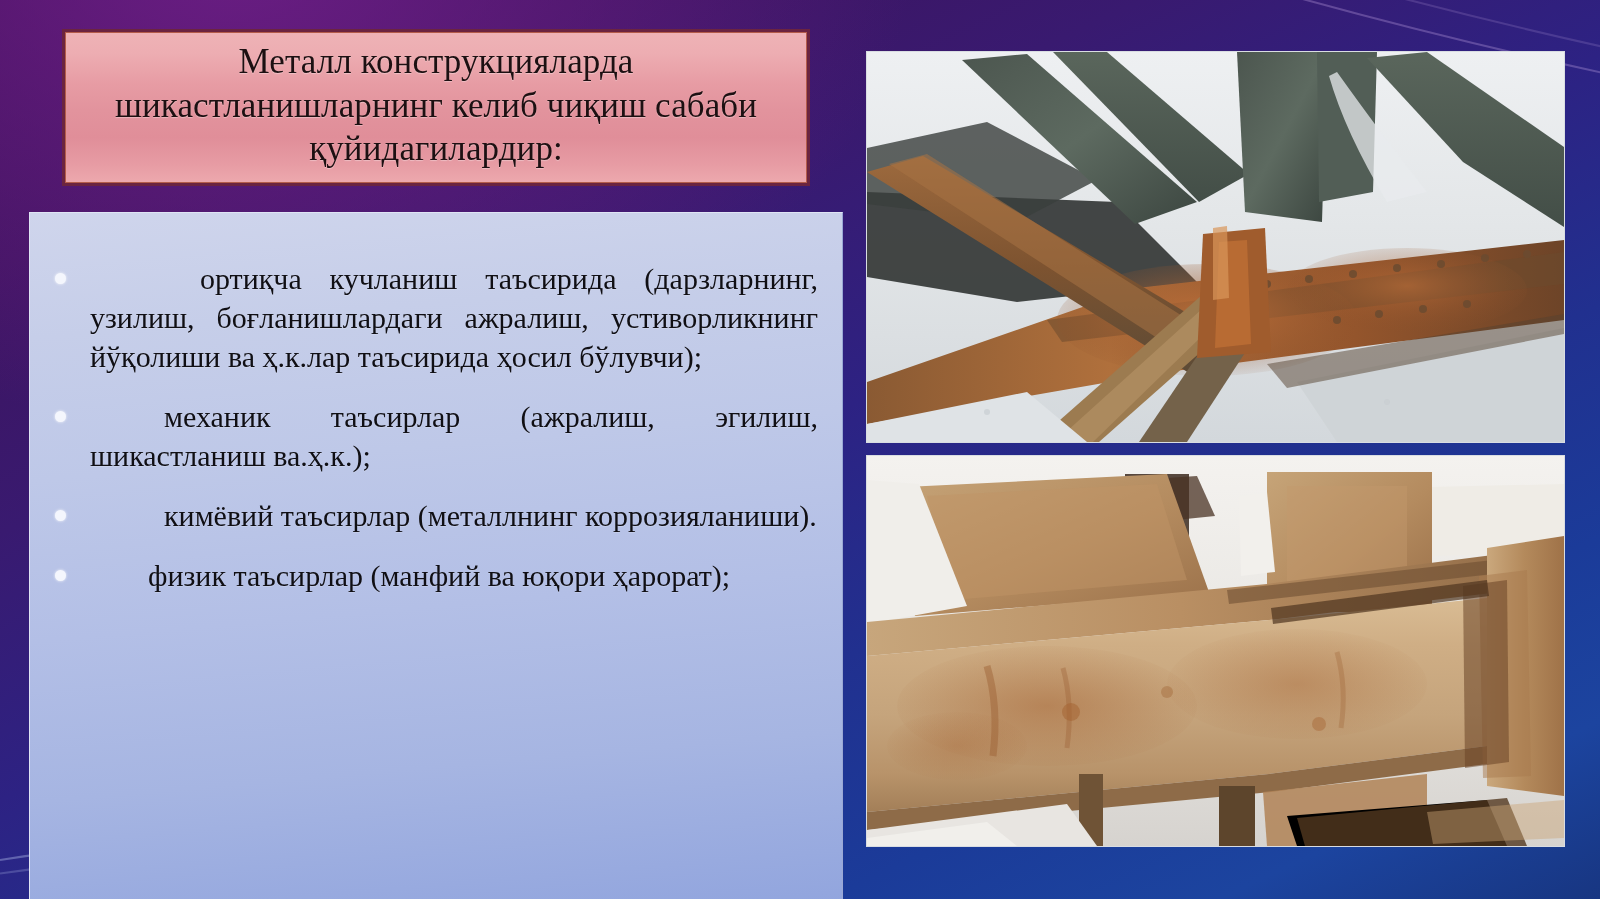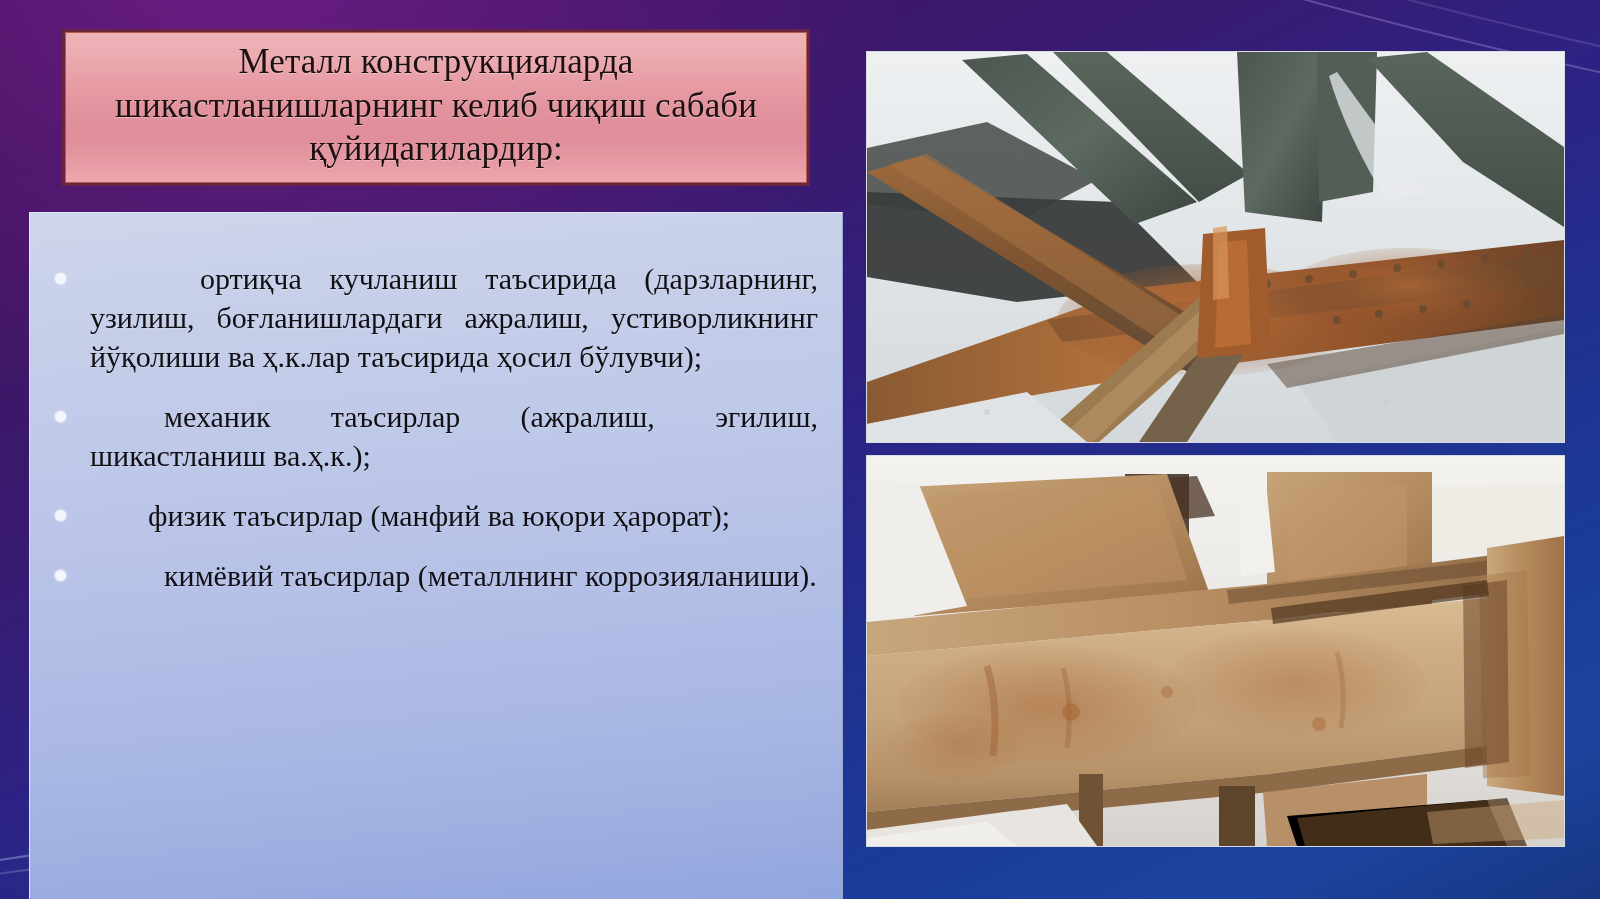--- a/index.html
+++ b/index.html
@@ -162,27 +162,27 @@
   <div class="content-box">
     <ul class="bullets">
       <li class="bullet-item">
         <span class="bullet-marker"></span>
         <span>ортиқча кучланиш таъсирида (дарзларнинг, узилиш, боғланишлардаги ажралиш, устиворликнинг йўқолиши ва ҳ.к.лар таъсирида ҳосил бўлувчи);</span>
       </li>
       <li class="bullet-item ti-mid">
         <span class="bullet-marker"></span>
         <span>механик таъсирлар (ажралиш, эгилиш, шикастланиш ва.ҳ.к.);</span>
       </li>
+      <li class="bullet-item ti-mid">
+        <span class="bullet-marker"></span>
+        <span>кимёвий таъсирлар (металлнинг коррозияланиши).</span>
+      </li>
       <li class="bullet-item ti-short">
         <span class="bullet-marker"></span>
         <span>физик таъсирлар (манфий ва юқори ҳарорат);</span>
-      </li>
-      <li class="bullet-item ti-mid">
-        <span class="bullet-marker"></span>
-        <span>кимёвий таъсирлар (металлнинг коррозияланиши).</span>
       </li>
     </ul>
   </div>
 
   <div class="photo photo-top">
     <svg viewBox="0 0 697 390" preserveAspectRatio="none">
       <defs>
         <linearGradient id="snowT" x1="0" y1="0" x2="0" y2="1">
           <stop offset="0%" stop-color="#eef0f2"></stop>
           <stop offset="45%" stop-color="#e3e6e8"></stop>

